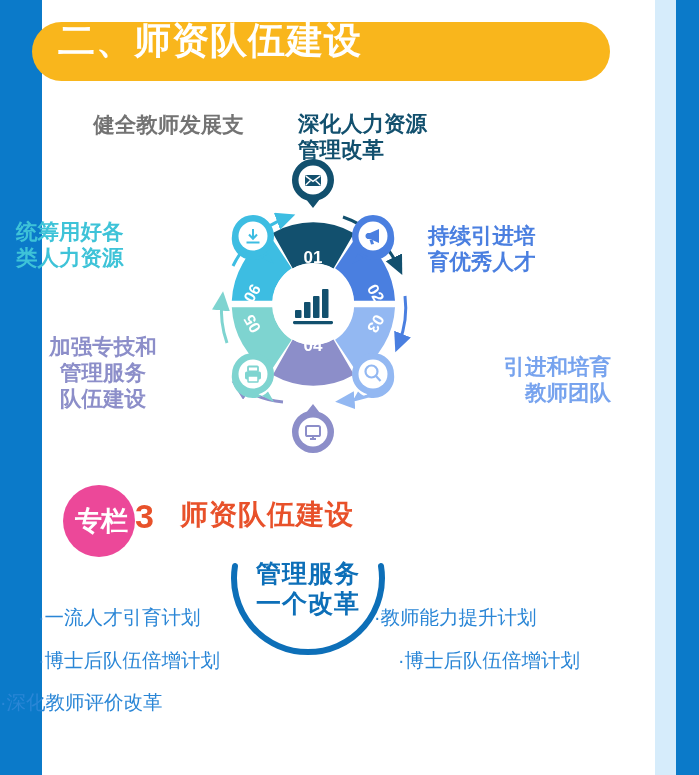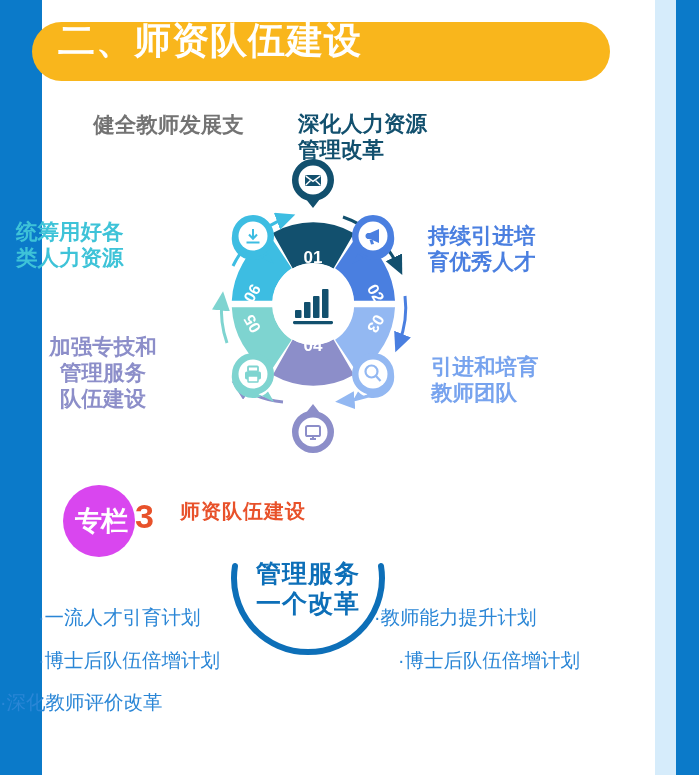--- a/index.html
+++ b/index.html
@@ -69,51 +69,51 @@
     font-weight: bold;
     line-height: 1.22;
     white-space: nowrap;
   }
 
   .lbl-tl { left: 61px;  top: 16px;  width: 215px; color: #737373; text-align: center; }
   .lbl-tr { left: 298px; top: 15px;  width: 230px; color: #12506e; text-align: left; }
   .lbl-ml { left: 16px;  top: 123px; width: 180px; color: #3ec3d8; text-align: left; }
   .lbl-mr { left: 400px; top: 127px; width: 215px; color: #4a7fe0; text-align: left; margin-left: 28px; }
   .lbl-bl { left: 10px;  top: 238px; width: 186px; color: #8c8ec9; text-align: center; }
-  .lbl-br { left: 431px; top: 258px; width: 215px; color: #77a3ee; text-align: left; }
+  .lbl-br { left: 396px; top: 258px; width: 215px; color: #77a3ee; text-align: right; }
 
   
   .col-badge-row {
     position: absolute; left: 0; top: 485px;
     width: 613px; height: 72px;
   }
   .badge-circle {
     position: absolute; left: 63px; top: 0;
     width: 72px; height: 72px;
     border-radius: 50%;
-    background: #d946ef;
+    background: #ec4899;
     display: flex; align-items: center; justify-content: center;
   }
   .badge-circle-text {
     color: #ffffff;
     font-size: 27px;
     font-weight: bold;
     letter-spacing: -1px;
     line-height: 1;
     transform: translateX(2px);
   }
   .badge-num {
     position: absolute; left: 135px; top: 14px;
     font-size: 34px; font-weight: bold;
     color: #e8512a;
     line-height: 1;
   }
   .badge-title {
     position: absolute; left: 180px; top: 16px;
-    font-size: 20px; font-weight: bold;
+    font-size: 28px; font-weight: bold;
     color: #e8512a;
     letter-spacing: 1px;
     line-height: 1;
     white-space: nowrap;
     text-align: right;
   }
 
   
   .plan {
     position: absolute; left: 0; top: 552px;

